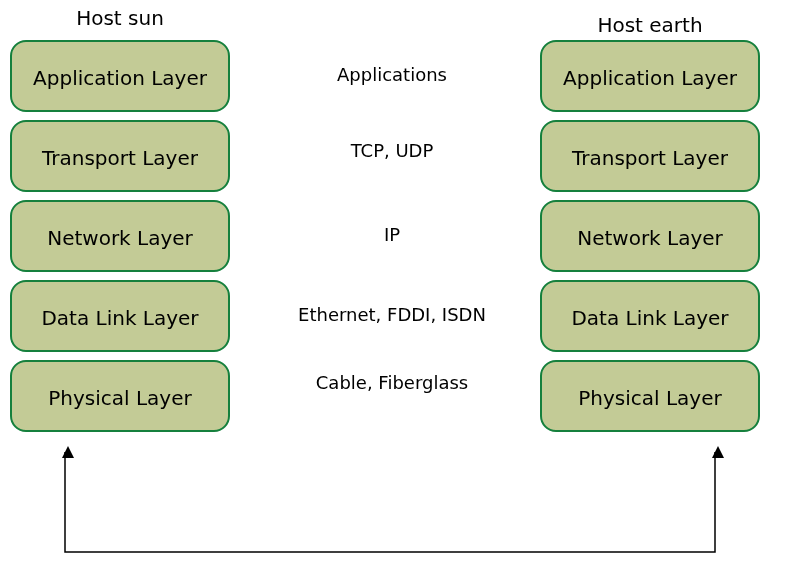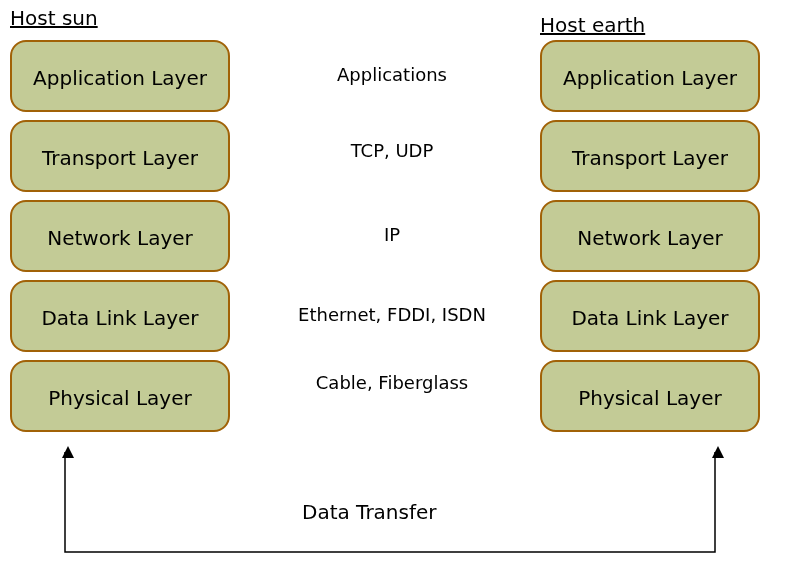--- a/index.html
+++ b/index.html
@@ -12,33 +12,33 @@
     color: #000;
   }
   .canvas {
     position: relative;
     width: 800px;
     height: 581px;
   }
   .host-title {
     position: absolute;
     font-size: 20px;
-    text-decoration: underline;
+    text-align: center;
   }
   .stack {
     position: absolute;
     width: 220px;
   }
   .layer {
     box-sizing: border-box;
     height: 72px;
     line-height: 72px;
     text-align: center;
     font-size: 20px;
-    border: 2px solid #a16207;
+    border: 2px solid #15803d;
     border-radius: 16px;
     background: #c3cb96;
     margin-bottom: 8px;
   }
   .center-label {
     position: absolute;
     width: 260px;
     text-align: center;
     font-size: 18px;
   }
@@ -74,21 +74,20 @@
     <div class="layer">Data Link Layer</div>
     <div class="layer">Physical Layer</div>
   </div>
 
   <div class="center-label" style="left:262px; top:64px;">Applications</div>
   <div class="center-label" style="left:262px; top:140px;">TCP, UDP</div>
   <div class="center-label" style="left:262px; top:304px;">Ethernet, FDDI, ISDN</div>
   <div class="center-label" style="left:262px; top:224px;">IP</div>
   <div class="center-label" style="left:262px; top:372px;">Cable, Fiberglass</div>
 
-  <div class="transfer-label" style="left:302px; top:500px;">Data Transfer</div>
 
   <svg class="arrow" style="left:0; top:0;" width="800" height="581">
     <defs>
       <marker id="arrowhead-up" markerWidth="8" markerHeight="8" refX="4" refY="2" orient="auto-start-reverse">
         <path d="M0,0 L8,4 L0,8 Z" fill="#000"></path>
       </marker>
     </defs>
 
     <polyline points="65,452 65,552 715,552 715,452" fill="none" stroke="#000" stroke-width="1.5" marker-start="url(#arrowhead-up)" marker-end="url(#arrowhead-up)"></polyline>
   </svg>

